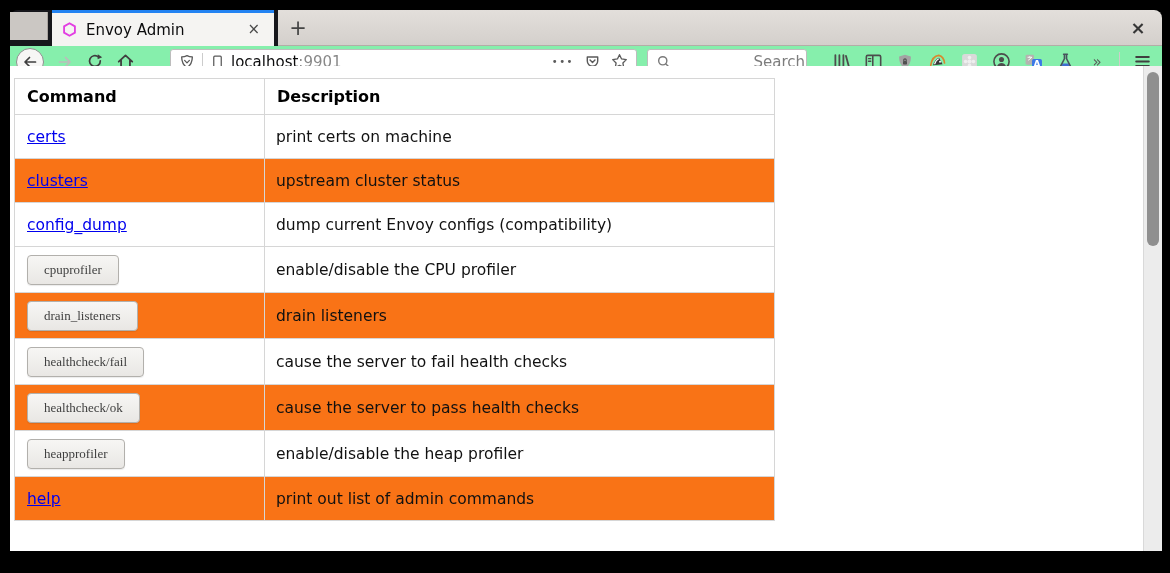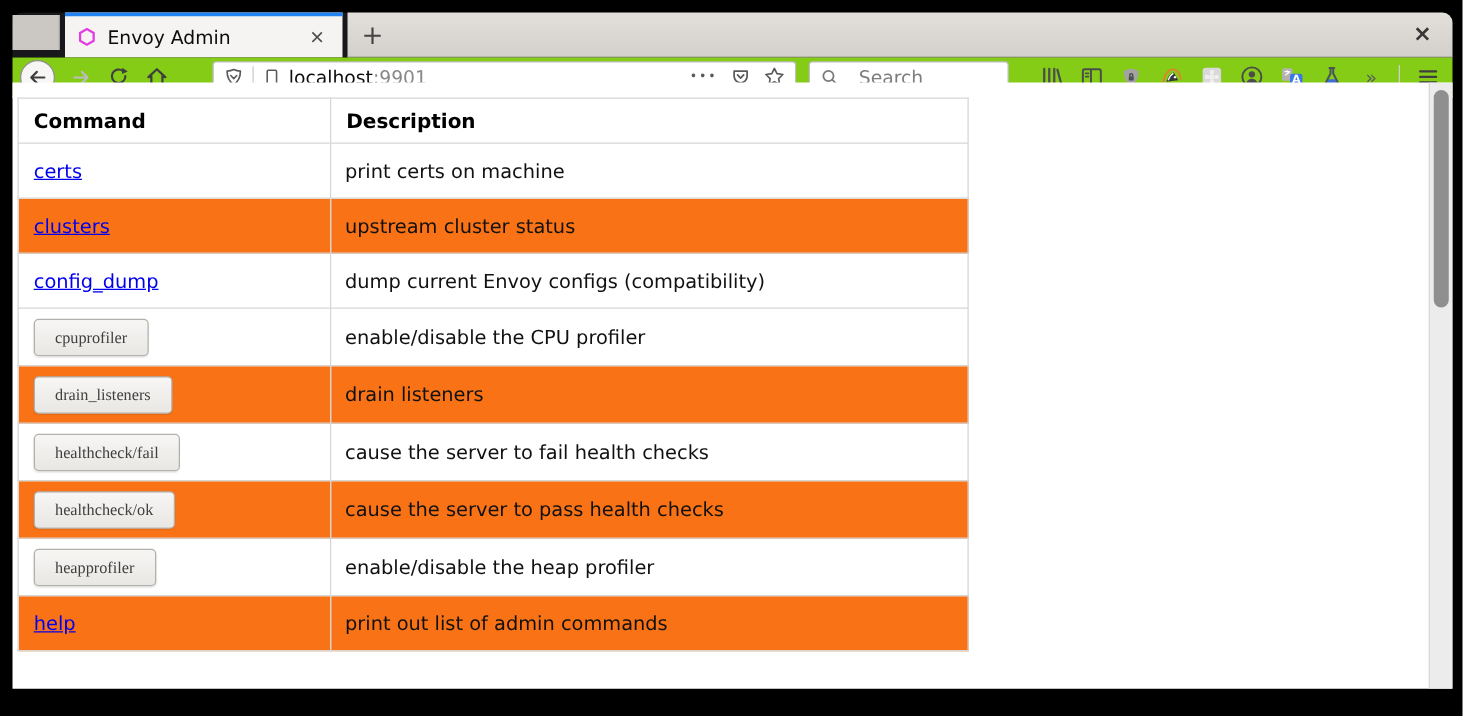--- a/index.html
+++ b/index.html
@@ -20,36 +20,36 @@
   .tab { position:absolute; left:42px; top:0; width:222px; height:36px; background:#f5f4f2;
     border-top:3px solid #2383f2; display:flex; align-items:center; padding:0 8px 0 10px; }
   .tab-title { font-size:15px; color:#0c0c0d; margin-left:9px; flex:1; white-space:nowrap; overflow:hidden; }
   .tab-close { margin-left:auto; color:#4a4a4a; font-size:15px; line-height:1; padding:2px 6px; cursor:default; }
   .newtab { position:absolute; left:272px; top:4px; width:32px; height:28px; display:flex; align-items:center; justify-content:center;
     color:#444; font-size:21px; font-weight:400; line-height:1; }
   .win-close { position:absolute; right:12px; top:6px; width:24px; height:24px; display:flex; align-items:center; justify-content:center;
     color:#363636; font-size:18px; font-weight:bold; line-height:1; }
 
   
-  .toolbar { position:absolute; left:0; top:36px; width:1152px; height:32px; background:#84cc16;
+  .toolbar { position:absolute; left:0; top:36px; width:1152px; height:32px; background:#86efac;
     border-bottom:1px solid #cfccc9; display:flex; align-items:center; }
   .nav-circle { margin-left:6px; width:28px; height:28px; border:1px solid #8f8f8f; border-radius:50%;
     display:flex; align-items:center; justify-content:center; background:#f7f6f5; flex:none; }
   .nav-btn { display:flex; align-items:center; justify-content:center; width:22px; height:22px; flex:none; }
   .urlbar { margin-left:34px; width:467px; height:26px; background:#fff; border:1px solid #bdbdbd; border-radius:3px;
     display:flex; align-items:center; padding:0 8px; flex:none; }
   .urlbar .sep { width:1px; height:17px; background:#ccc; margin:0 7px; }
   .url-text { font-size:15px; margin-left:6px; flex:1; white-space:nowrap; overflow:hidden; }
   .url-host { color:#0c0c0d; }
   .url-port { color:#888; }
   .page-actions { font-size:10px; letter-spacing:1.5px; color:#5a5a5a; margin-right:10px; }
   .searchbox { margin-left:10px; width:160px; height:26px; background:#fff; border:1px solid #bdbdbd; border-radius:3px;
     display:flex; align-items:center; padding:0 8px; flex:none; }
-  .searchbox input { border:none; outline:none; width:110px; margin-left:13px; font-size:15px; color:#0c0c0d;
-    font-family:"DejaVu Sans", sans-serif; background:transparent; }
+  .searchbox input { border:none; outline:none; width:110px; margin-left:25px; font-size:15px; color:#0c0c0d;
+    font-family:"DejaVu Sans", sans-serif; background:transparent;text-align:right; }
   .searchbox input::placeholder { color:#7d7d7d; opacity:1; }
   .right-icons { margin-left:auto; margin-right:10px; display:flex; align-items:center; gap:12px; }
   .icon-btn { width:20px; height:20px; display:flex; align-items:center; justify-content:center; flex:none; }
   .chev { font-size:15px; color:#5a5a5a; }
   .v-sep { width:1px; height:20px; background:#d0cdca; }
 
   
   .content { position:absolute; left:0; top:56px; width:1152px; height:485px; background:#fff; overflow:hidden; }
   .scroll-track { position:absolute; right:0; top:0; width:19px; height:485px; background:#ececec; border-left:1px solid #d9d9d9; }
   .scroll-thumb { position:absolute; left:3px; top:6px; width:12px; height:174px; background:#8f8f8f; border-radius:6px; }

